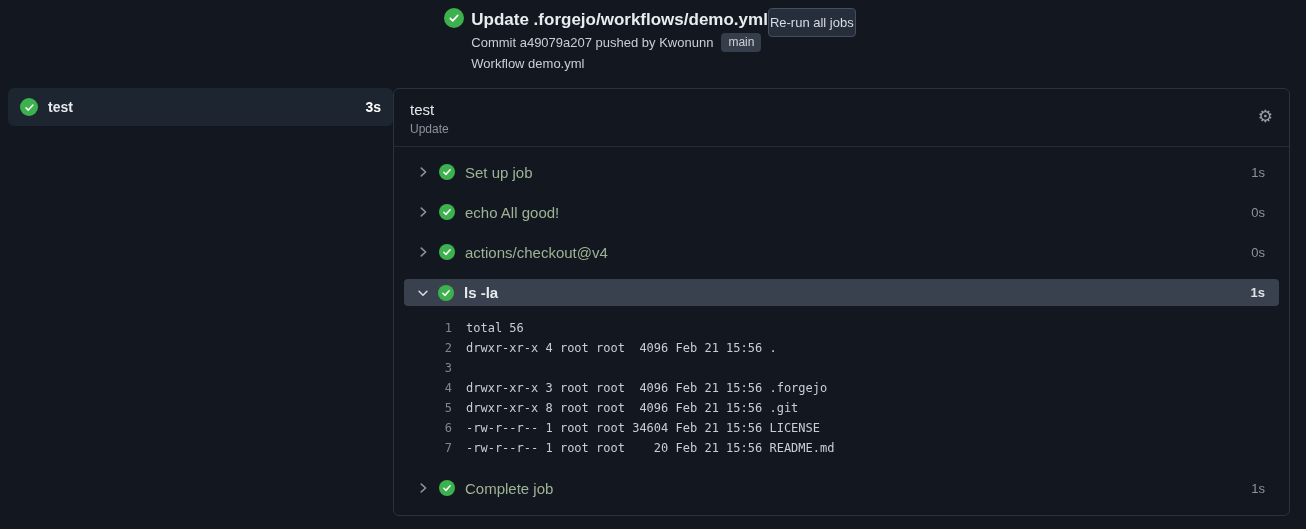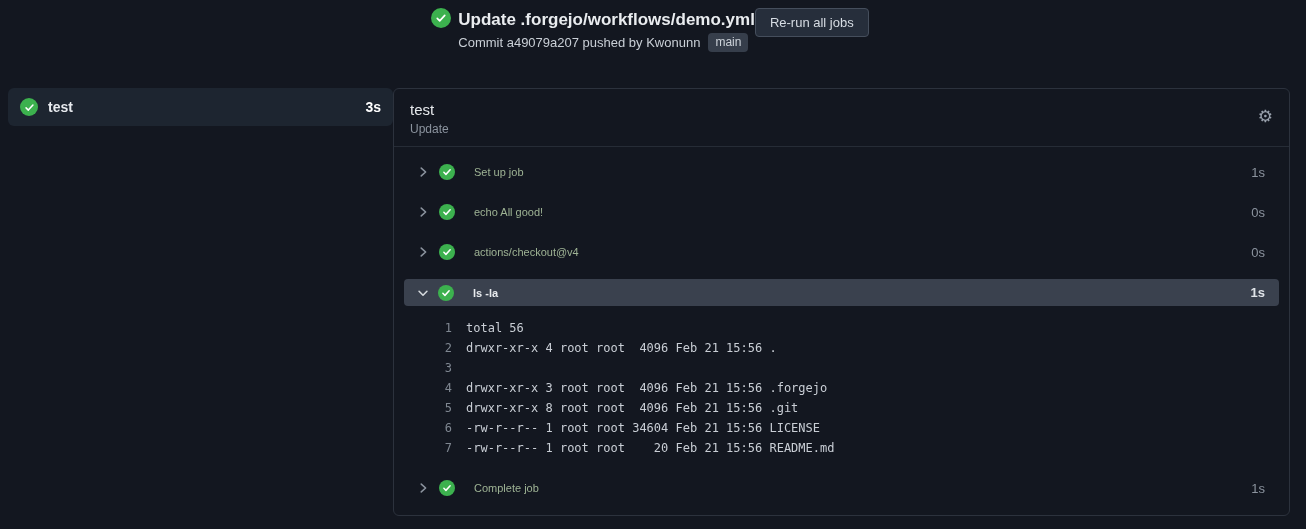--- a/index.html
+++ b/index.html
@@ -46,21 +46,21 @@
     border-radius: 4px;
   }
   .rerun-btn {
     margin-top: 0px;
     background: #262e3b;
     border: 1px solid #454e5c;
     border-radius: 4px;
     color: #d7dde4;
     font-size: 13px;
     font-family: "Liberation Sans", sans-serif;
-    padding: 6px 14px;
+    padding: 6px 1px;
     cursor: pointer;
   }
 
   
   .check {
     border-radius: 50%;
     background: #3cb14e;
     display: inline-flex;
     align-items: center;
     justify-content: center;
@@ -131,22 +131,22 @@
   .step {
     height: 40px;
     display: flex;
     align-items: center;
     padding: 0 24px 0 22px;
     cursor: pointer;
   }
   .chev { display: inline-flex; width: 14px; flex: none; }
   .step .check { margin-left: 9px; }
   .step-label {
-    margin-left: 19px;
-    font-size: 11px;
+    margin-left: 10px;
+    font-size: 15px;
     color: #9eb394;
   }
   .step-dur {
     margin-left: auto;
     font-size: 13px;
     color: #8b939e;
   }
 
   .step-expanded-bar {
     margin: 7px 10px 6px;
@@ -197,20 +197,21 @@
     </span>
     <div class="run-text">
       <div class="run-title">Update .forgejo/workflows/demo.yml</div>
       <div class="run-sub">
         <span class="sp">Commit </span>
         <span class="sp">a49079a207</span>
         <span class="sp"> pushed by </span>
         <span class="sp">Kwonunn</span>
         <span class="branch-badge">main</span>
       </div>
+      <div class="run-sub">Workflow demo.yml</div>
     </div>
   </div>
   <button class="rerun-btn">Re-run all jobs</button>
 </div>
 
 <div class="content">
 
   <div class="job-list">
     <div class="job-item">
       <span class="check check-18">

